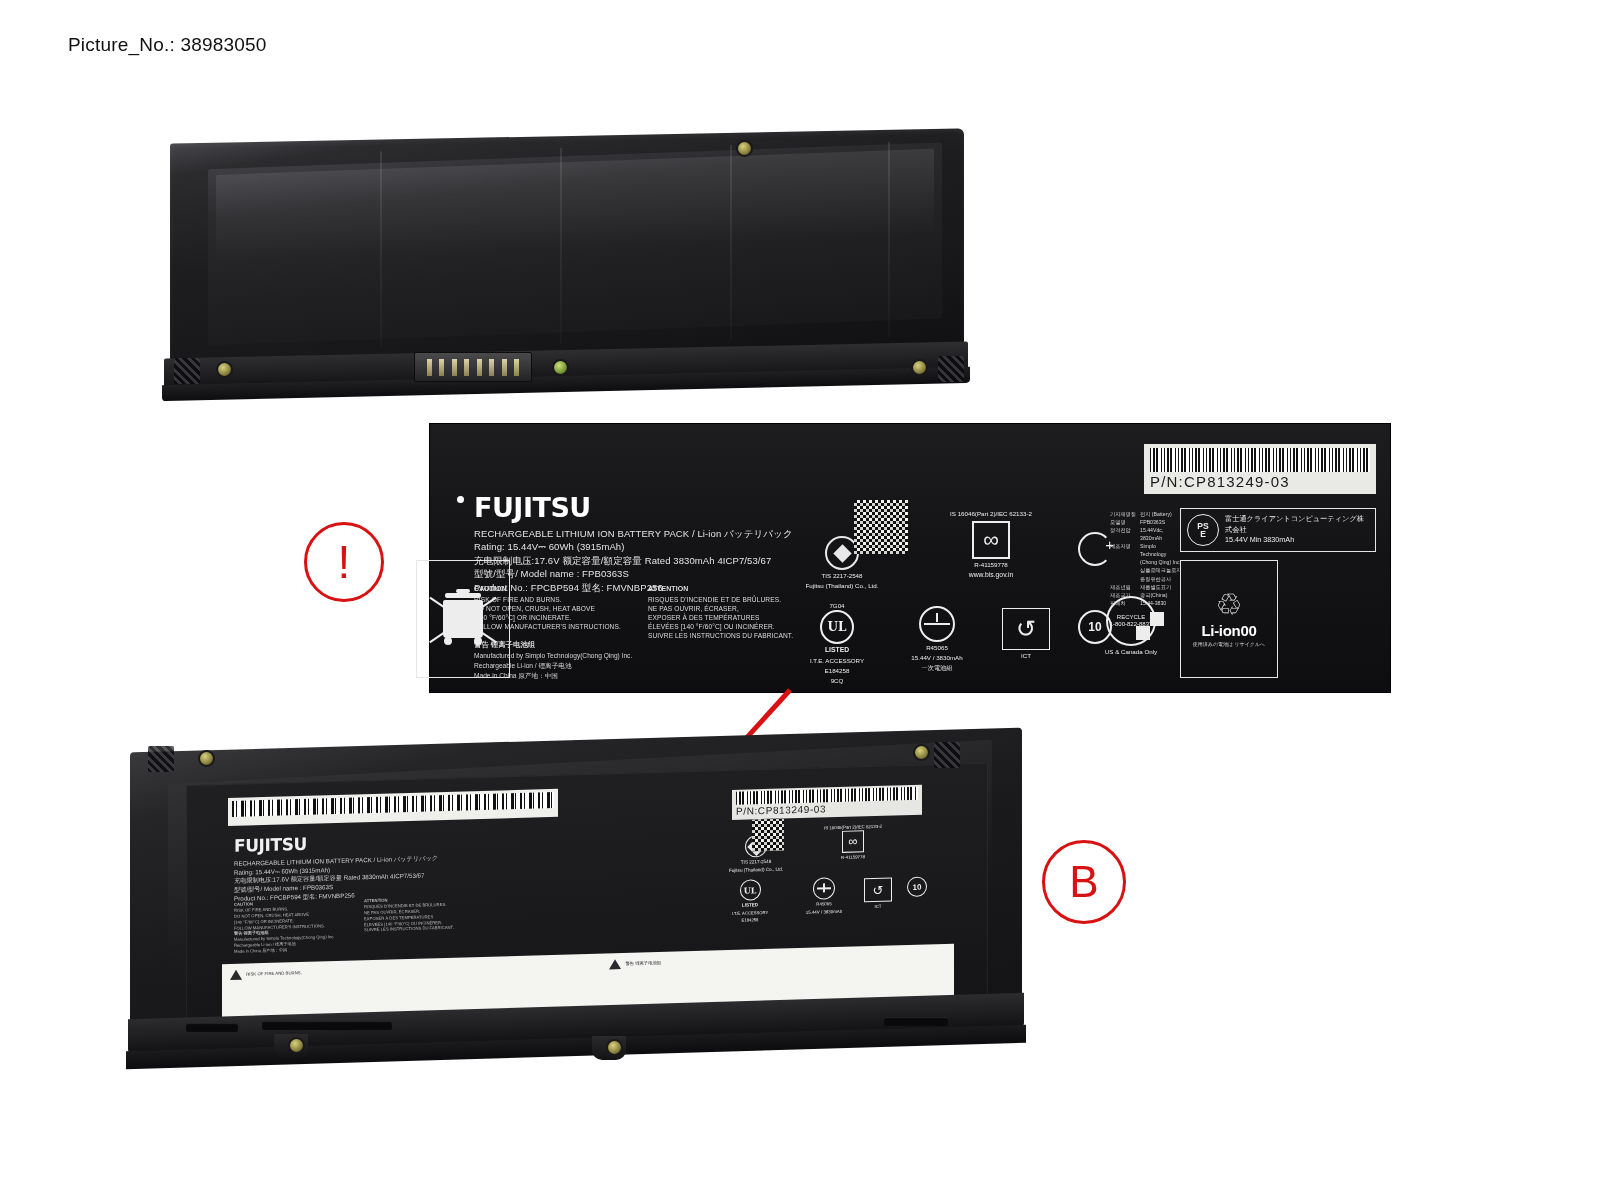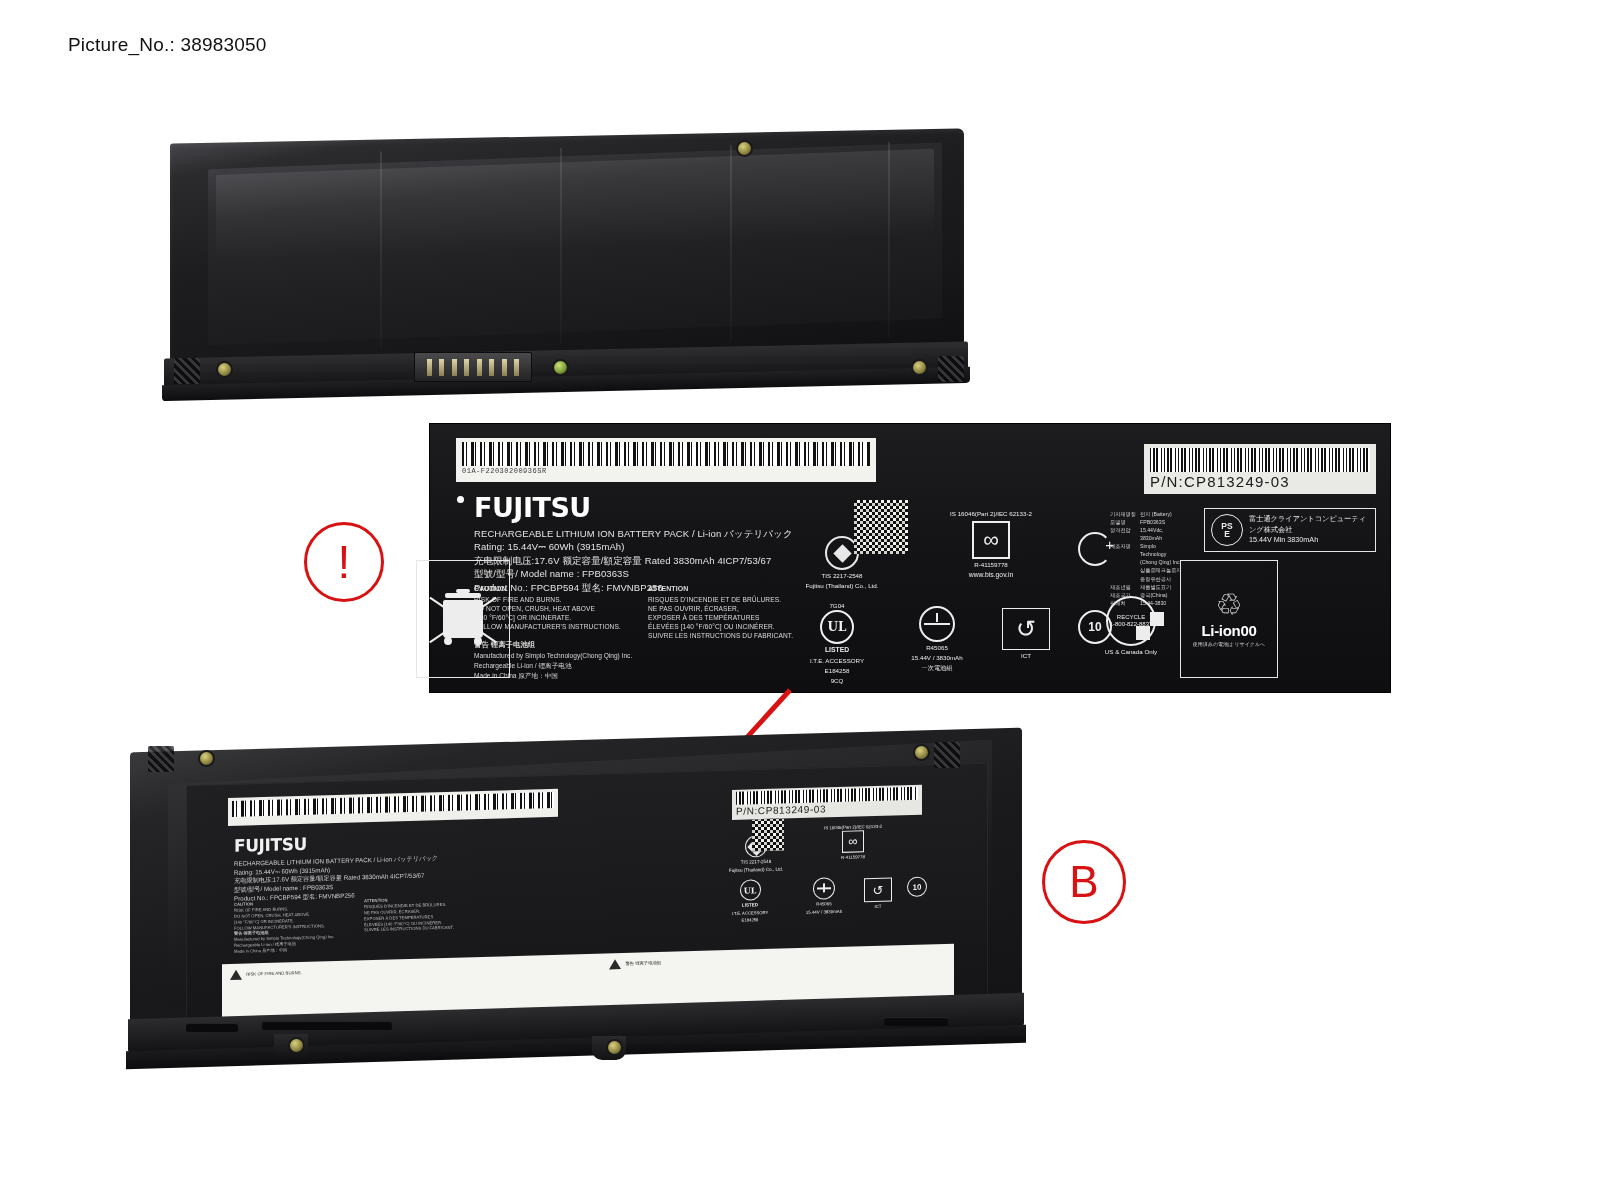--- a/index.html
+++ b/index.html
@@ -210,21 +210,21 @@
   .cert .cap2{font-size:6.8px;line-height:1.3;margin-top:2px;}
 
   .kc-block{
     position:absolute;right:208px;top:86px;width:72px;
     color:#d8d8d8;font-size:5.2px;line-height:1.55;
   }
   .kc-block .row{display:flex;gap:4px;}
   .kc-block .k{width:26px;flex:none;}
 
   .pse-box{
-    position:absolute;right:14px;top:84px;width:172px;height:44px;
+    position:absolute;right:14px;top:84px;width:196px;height:44px;
     border:1.4px solid #e6e6e6;display:flex;align-items:center;gap:6px;
     padding:0 6px;box-sizing:border-box;
   }
   .pse-icon{
     width:30px;height:30px;border-radius:50%;border:1.6px solid #ededed;
     flex:none;display:flex;flex-direction:column;align-items:center;justify-content:center;
     font-size:8.5px;font-weight:bold;color:#ededed;line-height:1;
   }
   .pse-txt{color:#ededed;font-size:7.2px;line-height:1.5;}
 
@@ -383,24 +383,20 @@
   <div class="screwpt green" style="left:392px;bottom:24px;"></div>
   <div class="screwpt" style="left:56px;bottom:22px;"></div>
   <div class="screwpt" style="right:42px;bottom:24px;"></div>
   <div class="screwpt" style="left:576px;top:12px;"></div>
   <div class="corner-grille" style="left:14px;bottom:16px;"></div>
   <div class="corner-grille" style="right:6px;bottom:18px;"></div>
 </div>
 
 <div class="photo" id="label-flat">
 
-  <div class="lbl-barcode-top">
-    <div class="bars"></div>
-    <div class="bars-cap">01A-F22030200936SR</div>
-  </div>
 
   <div class="lbl-barcode-pn">
     <div class="bars dense"></div>
     <div class="pn-text">P/N:CP813249-03</div>
   </div>
 
   <div class="fujitsu-logo">
     <span class="dot"></span><span>FUJITSU</span>
   </div>
 

